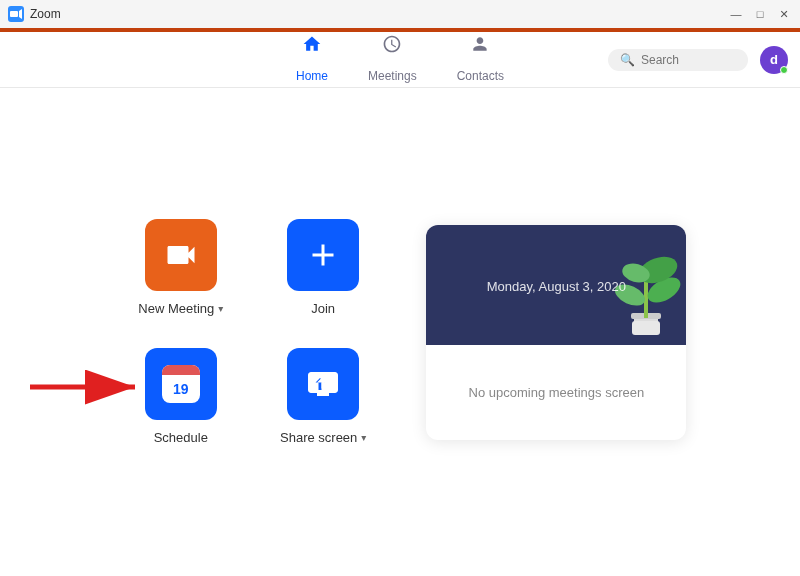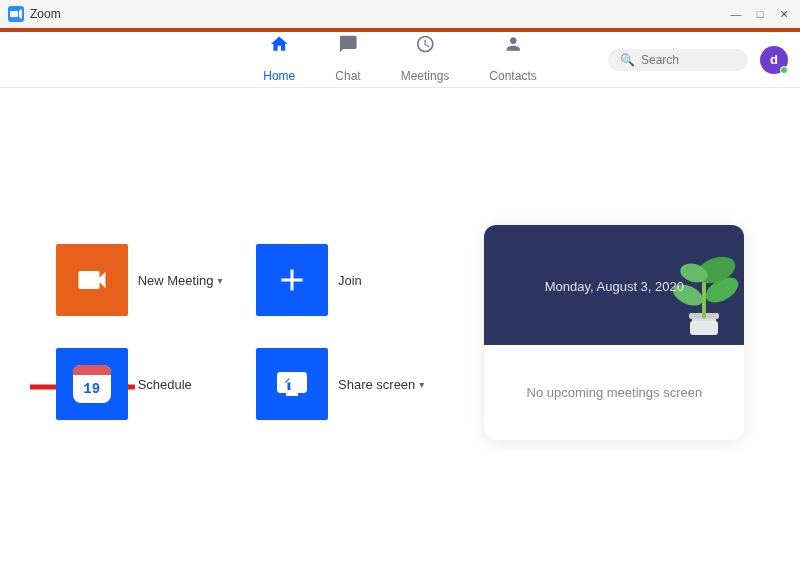--- a/index.html
+++ b/index.html
@@ -158,36 +158,36 @@
 
     
     .action-grid {
       display: grid;
       grid-template-columns: 1fr 1fr;
       gap: 32px 32px;
       align-items: center;
     }
     .action-item {
       display: flex;
-      flex-direction: row;
+      flex-direction: column;
       align-items: center;
       gap: 10px;
       cursor: pointer;
+      margin-left: 24px;
     }
     .action-btn {
       width: 72px;
       height: 72px;
-      border-radius: 2px;
+      border-radius: 12px;
       display: flex;
       align-items: center;
       justify-content: center;
       font-size: 28px;
       color: white;
       position: relative;
-      font-family: Liberation Mono, monospace;
     }
     .action-btn.orange { background: #e8611a; }
     .action-btn.blue { background: #0b5cff; }
     .action-label {
       font-size: 13px;
       color: #333;
       display: flex;
       align-items: center;
       gap: 4px;
     }
@@ -277,28 +277,20 @@
 
     <div class="nav-item active">
       <span class="nav-icon">
         <svg width="20" height="20" viewBox="0 0 24 24" fill="#0b5cff">
           <path d="M10 20v-6h4v6h5v-8h3L12 3 2 12h3v8z"></path>
         </svg>
       </span>
       <span>Home</span>
     </div>
 
-    <div class="nav-item">
-      <span class="nav-icon">
-        <svg width="20" height="20" viewBox="0 0 24 24" fill="#747487">
-          <path d="M20 2H4c-1.1 0-2 .9-2 2v18l4-4h14c1.1 0 2-.9 2-2V4c0-1.1-.9-2-2-2z"></path>
-        </svg>
-      </span>
-      <span>Chat</span>
-    </div>
 
     <div class="nav-item">
       <span class="nav-icon">
         <svg width="20" height="20" viewBox="0 0 24 24" fill="#747487">
           <path d="M12 2C6.48 2 2 6.48 2 12s4.48 10 10 10 10-4.48 10-10S17.52 2 12 2zm0 18c-4.41 0-8-3.59-8-8s3.59-8 8-8 8 3.59 8 8-3.59 8-8 8zm.5-13H11v6l5.25 3.15.75-1.23-4.5-2.67V7z"></path>
         </svg>
       </span>
       <span>Meetings</span>
     </div>
 

